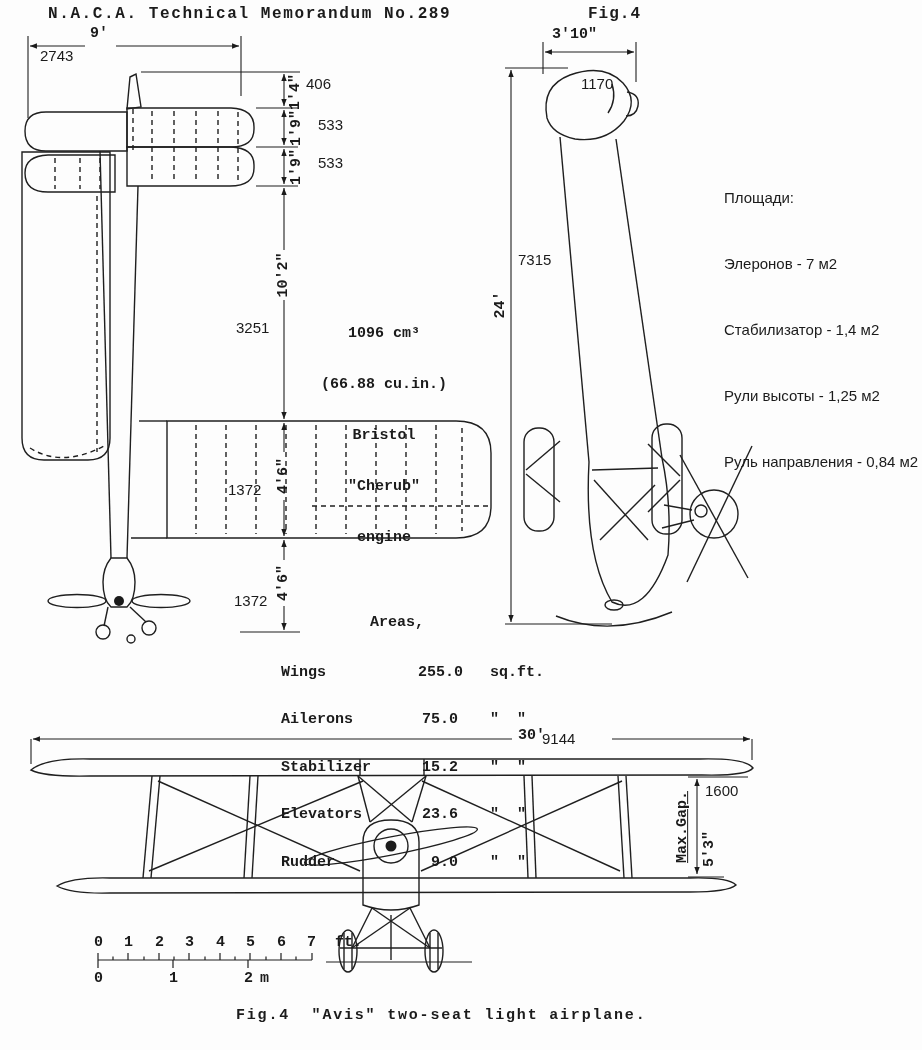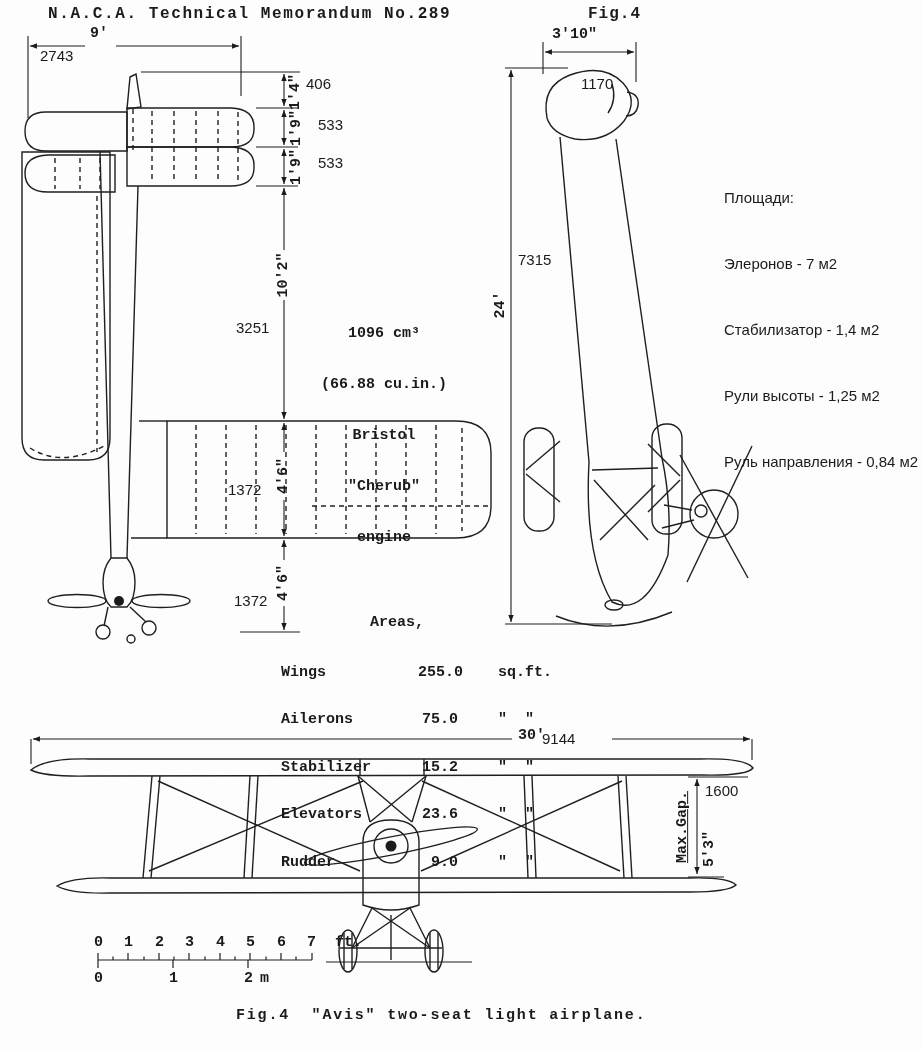--- a/index.html
+++ b/index.html
@@ -12,21 +12,21 @@
   .mono{font-family:"Liberation Mono","DejaVu Sans Mono",monospace;font-weight:bold;font-size:15px;}
   .sans{font-family:"Liberation Sans","DejaVu Sans",sans-serif;font-weight:400;font-size:15px;}
   .rot{transform:translate(-50%,-50%) rotate(-90deg);}
   .title{font-size:16px;letter-spacing:1.6px;}
   .figtag{font-size:16px;letter-spacing:1px;}
   .caption{font-size:15px;letter-spacing:1.8px;}
   .engine{width:164px;text-align:center;line-height:17px;}
   .ru{line-height:22px;}
   .areas-row{display:grid;grid-template-columns:137px 40px 1fr;height:16px;}
   .areas-row .v{text-align:right;}
-  .areas-row .u{padding-left:40px;}
+  .areas-row .u{padding-left:32px;}
   .ul{text-decoration:underline;}
 </style>
 </head>
 <body>
 
 <div id="page">
 
   <svg class="art" width="922" height="1050" viewBox="0 0 922 1050">
     <defs>
       <marker id="ah" viewBox="0 0 10 10" refX="9" refY="5" markerWidth="7" markerHeight="7" orient="auto-start-reverse">

